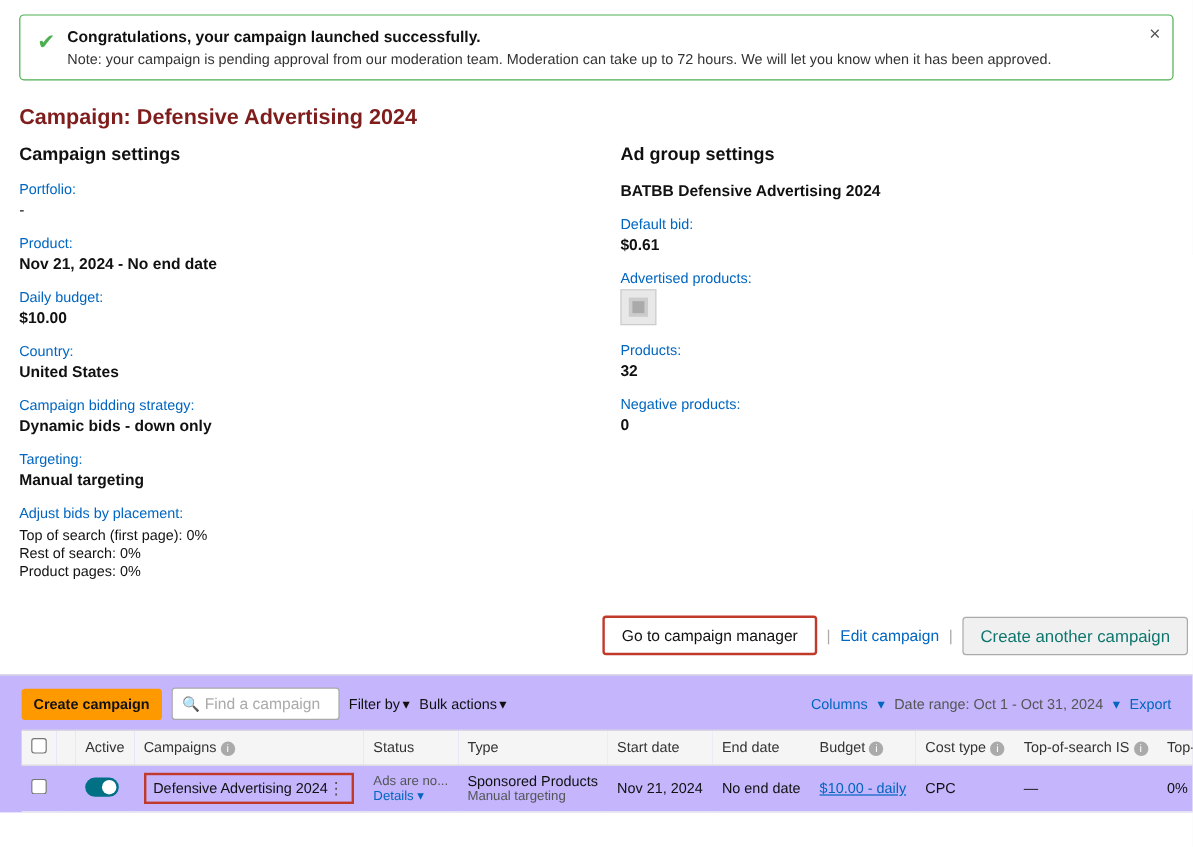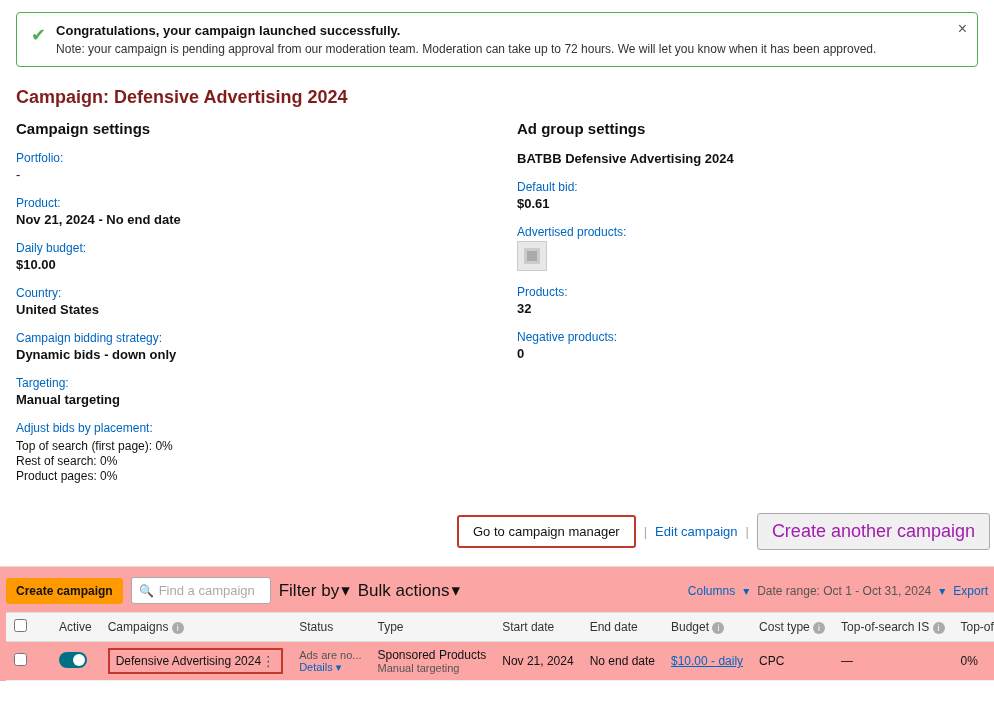--- a/index.html
+++ b/index.html
@@ -97,33 +97,33 @@
       background: none;
       border: none;
       color: #0066c0;
       font-size: 13px;
       cursor: pointer;
       text-decoration: none;
     }
     .btn-secondary {
       background: #f0f0f0;
       border: 1px solid #aaa;
-      color: #a21caf;
+      color: #0f766e;
       padding: 7px 14px;
-      font-size: 18px;
+      font-size: 14px;
       cursor: pointer;
       border-radius: 3px;
     }
     .divider-pipe { color: #aaa; font-size: 13px; }
 
     
     .table-section {
-      background: #fca5a5;
+      background: #c4b5fd;
       border-top: 1px solid #ddd;
-      padding: 10px 6px 0;
+      padding: 10px 18px 0;
     }
 
     
     .table-toolbar {
       display: flex;
       align-items: center;
       gap: 8px;
       margin-bottom: 8px;
     }
     .btn-create-campaign {
@@ -144,21 +144,21 @@
       width: 140px;
       display: flex;
       align-items: center;
       gap: 4px;
       color: #555;
       background: #fff;
     }
     .filter-btn, .bulk-btn {
       background: none;
       border: none;
-      font-size: 17px;
+      font-size: 12px;
       cursor: pointer;
       color: #111;
       display: flex;
       align-items: center;
       gap: 2px;
     }
     .toolbar-right {
       margin-left: auto;
       display: flex;
       align-items: center;

